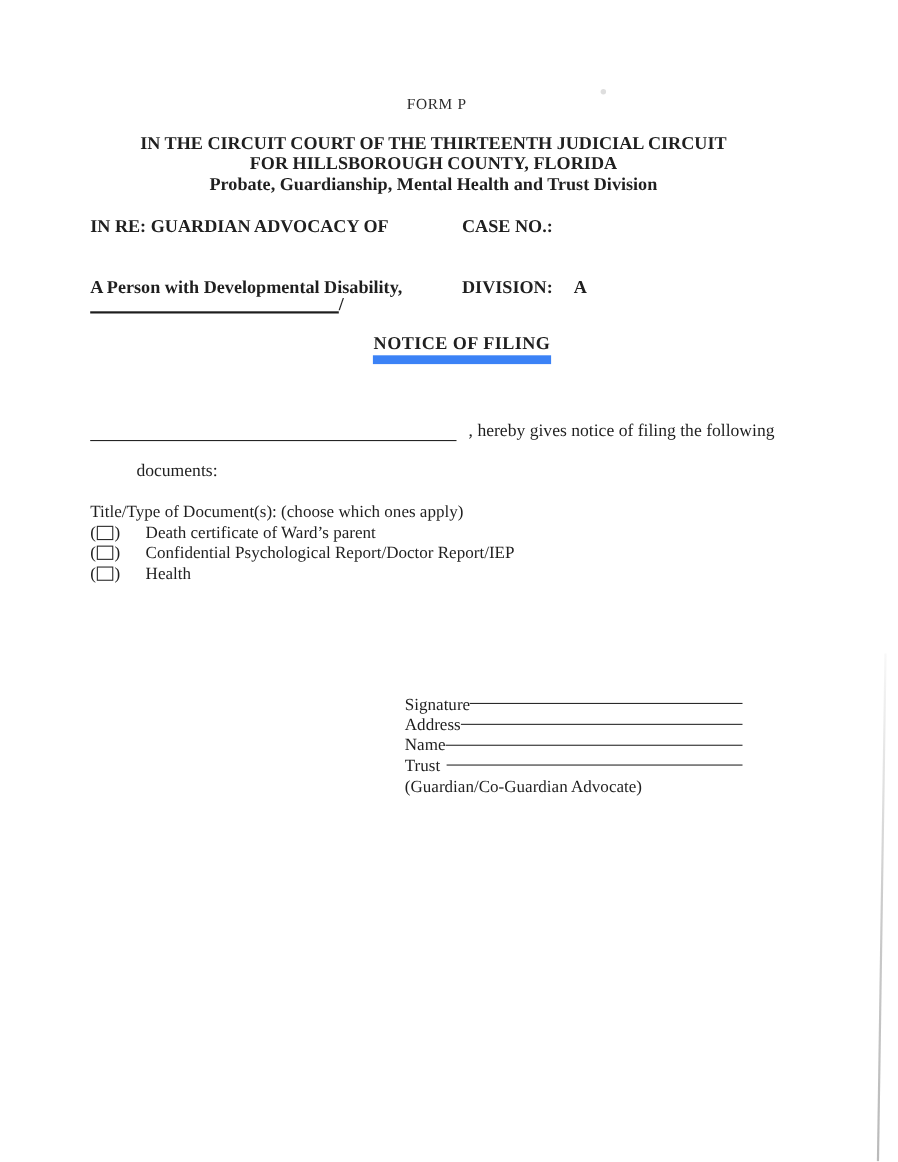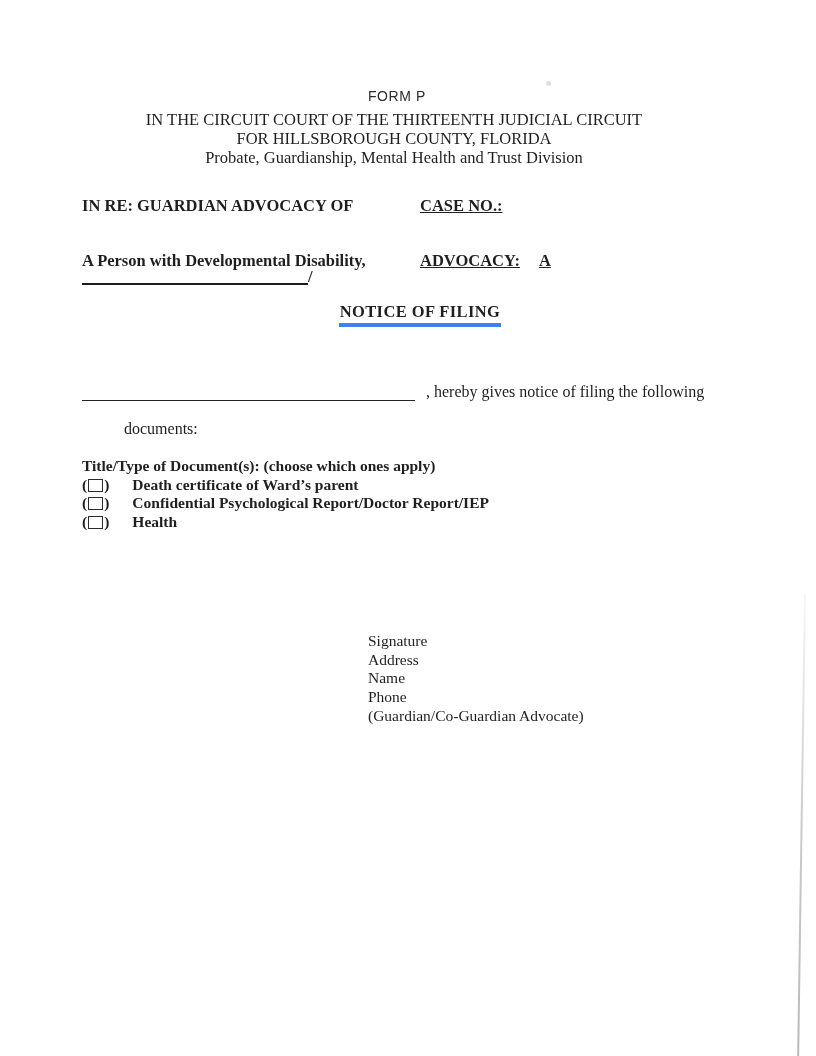--- a/index.html
+++ b/index.html
@@ -10,67 +10,67 @@
     background:#ffffff;
     color:#1f1f1f;
     font-family:"Liberation Serif","DejaVu Serif",serif;
     font-size:16px;
     overflow:hidden;
   }
   
   .form-p {
     position:absolute; top:88px; left:0; width:794px;
     text-align:center;
-    font-family:Liberation Sans, sans-serif;
+    font-family:Liberation Serif, serif;
     font-size:14px; letter-spacing:.6px; color:#2b2b2b;
   }
   .court-header {
-    position:absolute; top:111px; left:0; width:788px;
-    text-align:center; font-weight:normal; font-size:16.5px; line-height:18.8px;
+    position:absolute; top:121px; left:0; width:788px;
+    text-align:center; font-weight:bold; font-size:16.5px; line-height:18.8px;
   }
   
   .caserow { position:absolute; left:0; width:816px; font-weight:bold; font-size:16.5px; }
   .caserow1 { top:196px; }
   .caserow2 { top:251px; }
   .cl { position:absolute; left:82px; white-space:nowrap; }
-  .cr { position:absolute; left:420px; white-space:nowrap;text-decoration:underline; }
+  .cr { position:absolute; left:420px; white-space:nowrap; }
   .division-value { margin-left:19px; }
   .slash-row {
     position:absolute; top:267px; left:82px;
     display:flex; align-items:flex-end; height:18px;
   }
   .party-line { width:226px; height:17px; border-bottom:2px solid #1d1d1d; }
   .slash { font-weight:bold; font-size:16.5px; line-height:17px; }
   
   .notice-title-wrap { position:absolute; top:302px; left:0; width:840px; text-align:center; }
   .notice-title {
     display:inline-block; font-weight:bold; font-size:16.5px;
-    letter-spacing:.4px; border-bottom:4px solid #3b82f6; padding:0 1px 1px 1px;
+    letter-spacing:.4px; border-bottom:8px solid #3b82f6; padding:0 1px 1px 1px;
   }
   
   .para1 { position:absolute; top:346px; left:130px; white-space:nowrap; }
   .para2 { position:absolute; top:382px; left:82px; display:flex; align-items:flex-end; }
   .guardian-blank { width:333px; height:18px; border-bottom:1.6px solid #242424; }
   .para2-suffix { margin-left:11px; white-space:nowrap; line-height:19px; }
   .para3 { position:absolute; top:420px; left:82px;margin-left:42px; }
   
-  .doclist { position:absolute; top:457px; left:82px; width:625px; font-size:15.5px; line-height:18.6px;font-weight:bold; }
+  .doclist { position:absolute; top:457px; left:82px; width:625px; font-size:15.5px; line-height:18.6px; }
   .doc-row { white-space:nowrap; height:18.6px; }
   .cbox {
     display:inline-block; width:15px; height:13px;
     border:1.7px solid #2a2a2a; margin:0 1px;
     transform:translateY(2px); background:transparent;
   }
   .paren { font-size:15.5px; }
   .doc-label { margin-left:23px;margin-top:10px; }
   .describe-row { margin-left:48px; display:flex; align-items:flex-end; width:548px; height:18.6px; }
   .fill { flex:1; border-bottom:1.5px solid #2a2a2a; margin-bottom:2px; height:1px; }
   
   .sigblock { position:absolute; top:632px; left:368px; width:307px; font-size:15.5px; line-height:18.7px; }
-  .sig-row { display:flex; align-items:flex-start; height:18.7px; white-space:nowrap;flex-direction:column; }
+  .sig-row { display:flex; align-items:center; height:18.7px; white-space:nowrap; }
   .sig-row .fill { margin-bottom:3px; }
   .sig-row .fill.gap { margin-left:6px; }
   .sig-footer { height:18.7px; }
   
   .speck {
     position:absolute; left:546px; top:81px; width:5px; height:5px;
     border-radius:50%; background:#d7d7d7; opacity:.8; filter:blur(.6px);
   }
   .scan-streak {
     position:absolute; left:804px; top:594px; width:1.6px; height:462px;
@@ -89,21 +89,21 @@
     <div>FOR HILLSBOROUGH COUNTY, FLORIDA</div>
     <div>Probate, Guardianship, Mental Health and Trust Division</div>
   </div>
 
   <div class="caserow caserow1">
     <span class="cl">IN RE: GUARDIAN ADVOCACY OF</span>
     <span class="cr">CASE NO.:</span>
   </div>
   <div class="caserow caserow2">
     <span class="cl">A Person with Developmental Disability,</span>
-    <span class="cr"><span>ADVOCACY:</span><span class="division-value">A</span></span>
+    <span class="cr"><span>DIVISION:</span><span class="division-value">A</span></span>
   </div>
   <div class="slash-row">
     <span class="party-line"></span>
     <span class="slash">/</span>
   </div>
 
   <div class="notice-title-wrap">
     <span class="notice-title">NOTICE OF FILING</span>
   </div>
 
@@ -133,21 +133,21 @@
     </div>
     <div class="sig-row">
       <span>Address</span>
       <span class="fill"></span>
     </div>
     <div class="sig-row">
       <span>Name</span>
       <span class="fill"></span>
     </div>
     <div class="sig-row">
-      <span>Phone</span>
+      <span>Trust</span>
       <span class="fill gap"></span>
     </div>
     <div class="sig-footer">(Guardian/Co-Guardian Advocate)</div>
   </div>
 
   <div class="speck"></div>
   <div class="scan-streak"></div>
 
 </div>
 

